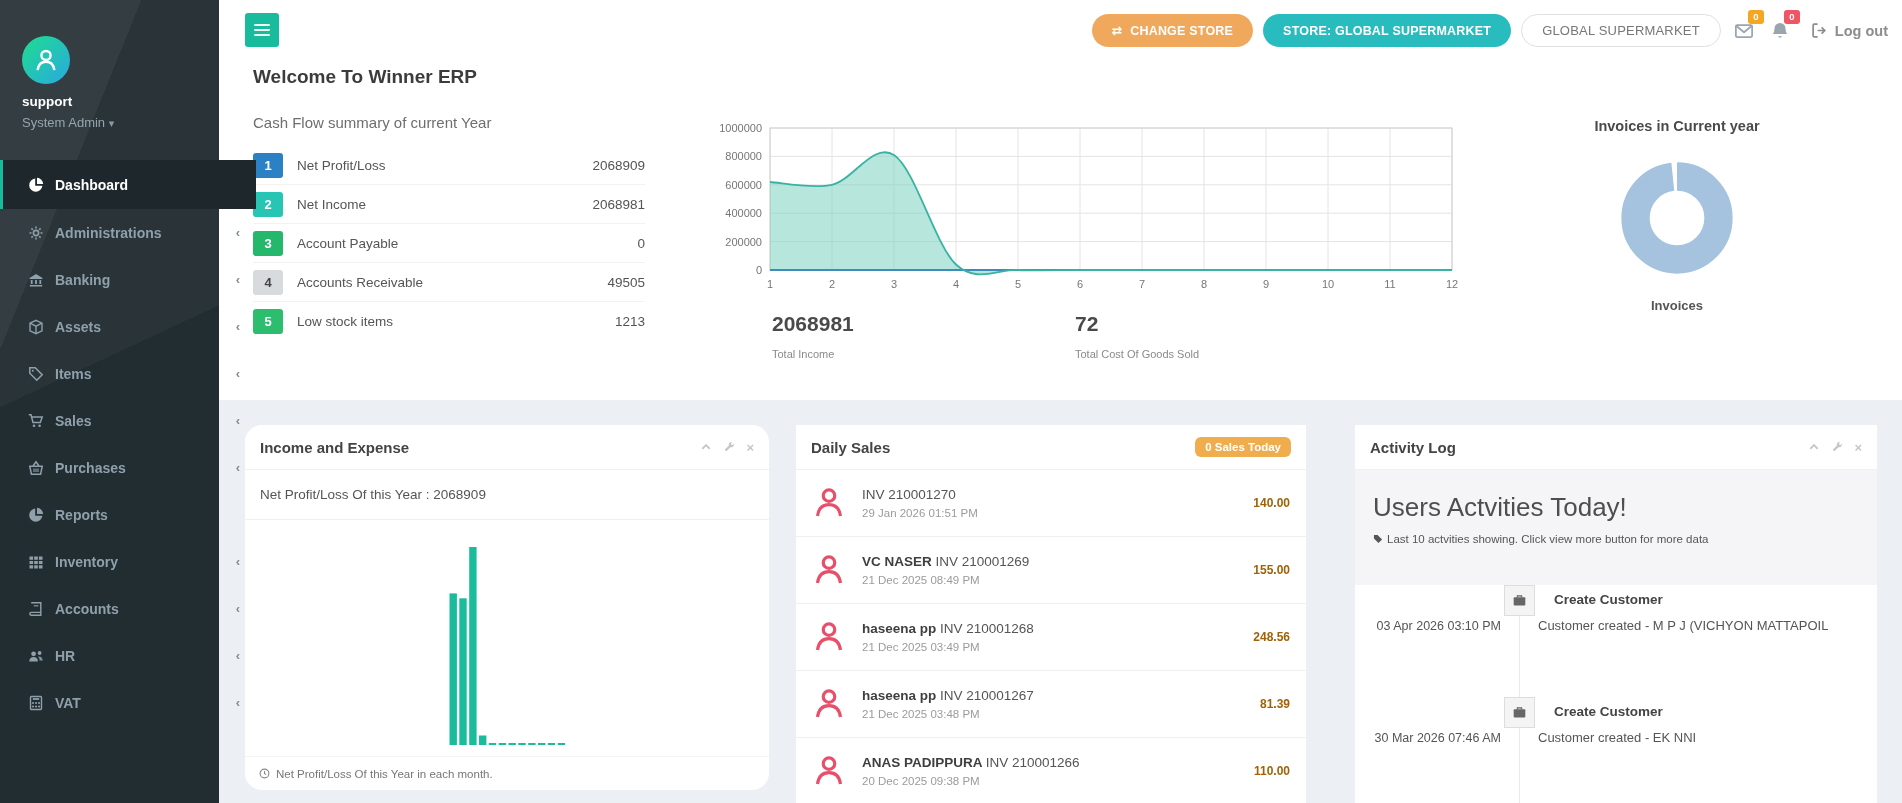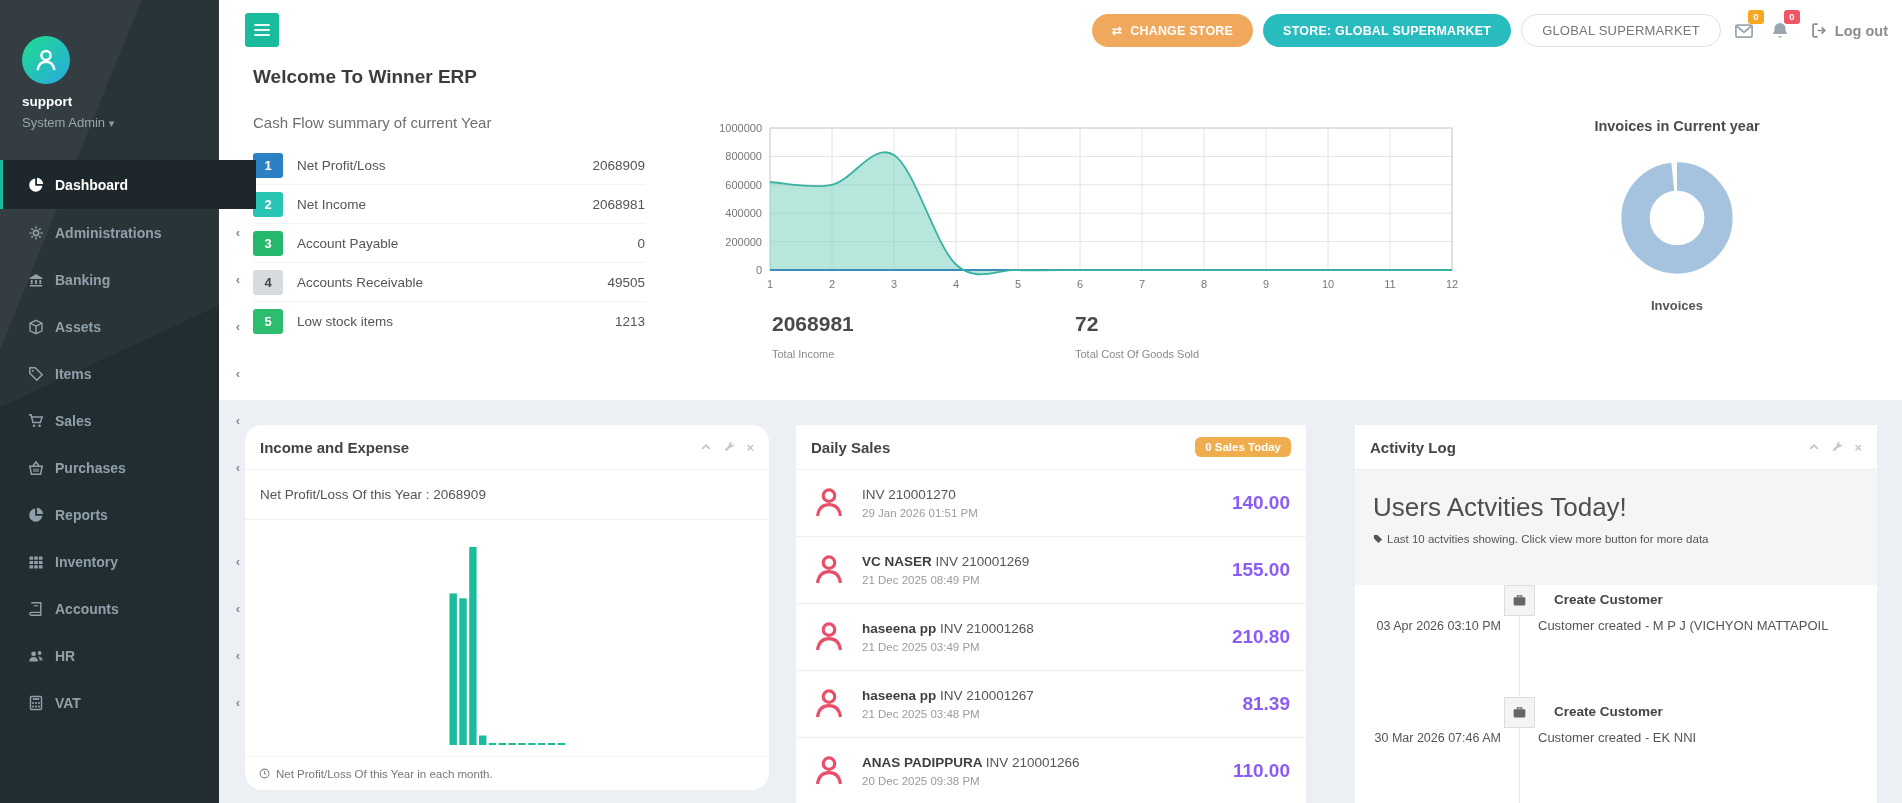--- a/index.html
+++ b/index.html
@@ -109,21 +109,21 @@
 
   
   .sale-row { height:67px; display:flex; align-items:center; padding:0 16px;
     border-bottom:1px solid #efefef; cursor:pointer; }
   .sale-person { width:36px; height:36px; margin-right:14px; color:#e8506a; flex:0 0 36px; }
   .sale-person svg { width:34px; height:34px; }
   .sale-text {}
   .sale-line1 { font-size:13.5px; color:#555; }
   .sale-line1 b { color:#3f3f3f; }
   .sale-date { margin-top:5px; font-size:11.5px; color:#9b9b9b; }
-  .sale-amount { margin-left:auto; font-size:19px; font-weight:bold; color:#8b5cf6; }
+  .sale-amount { margin-left:auto; font-size:12px; font-weight:bold; color:#a16207; }
 
   
   .jumbo { background:#f5f5f8; padding:22px 18px 18px 18px; height:115px; }
   .jumbo-title { font-size:26px; color:#4e4e4e; }
   .jumbo-sub { margin-top:10px; font-size:11.5px; color:#555; display:flex; align-items:center; gap:4px; }
   .jumbo-sub svg { width:10px; height:10px; color:#555; }
   .timeline { position:relative; }
   .tl-entry { position:relative; height:112px; padding-left:164px; }
   .tl-date { position:absolute; left:0; top:34px; width:146px; text-align:right;
     font-size:12.5px; color:#555; }
@@ -488,21 +488,21 @@
       </div>
       <div class="sale-row">
         <span class="sale-person"><svg viewBox="0 0 16 16" fill="none" stroke="currentColor" stroke-width="1.5">
               <circle cx="8" cy="5" r="2.7"></circle>
               <path d="M2.6 14.6c.5-3.9 2.5-5.4 5.4-5.4s4.9 1.5 5.4 5.4"></path>
             </svg></span>
         <span class="sale-text">
           <div class="sale-line1"><b>haseena pp </b><span>INV 210001268</span></div>
           <div class="sale-date">21 Dec 2025 03:49 PM</div>
         </span>
-        <span class="sale-amount">210.80</span>
+        <span class="sale-amount">248.56</span>
       </div>
       <div class="sale-row">
         <span class="sale-person"><svg viewBox="0 0 16 16" fill="none" stroke="currentColor" stroke-width="1.5">
               <circle cx="8" cy="5" r="2.7"></circle>
               <path d="M2.6 14.6c.5-3.9 2.5-5.4 5.4-5.4s4.9 1.5 5.4 5.4"></path>
             </svg></span>
         <span class="sale-text">
           <div class="sale-line1"><b>haseena pp </b><span>INV 210001267</span></div>
           <div class="sale-date">21 Dec 2025 03:48 PM</div>
         </span>

